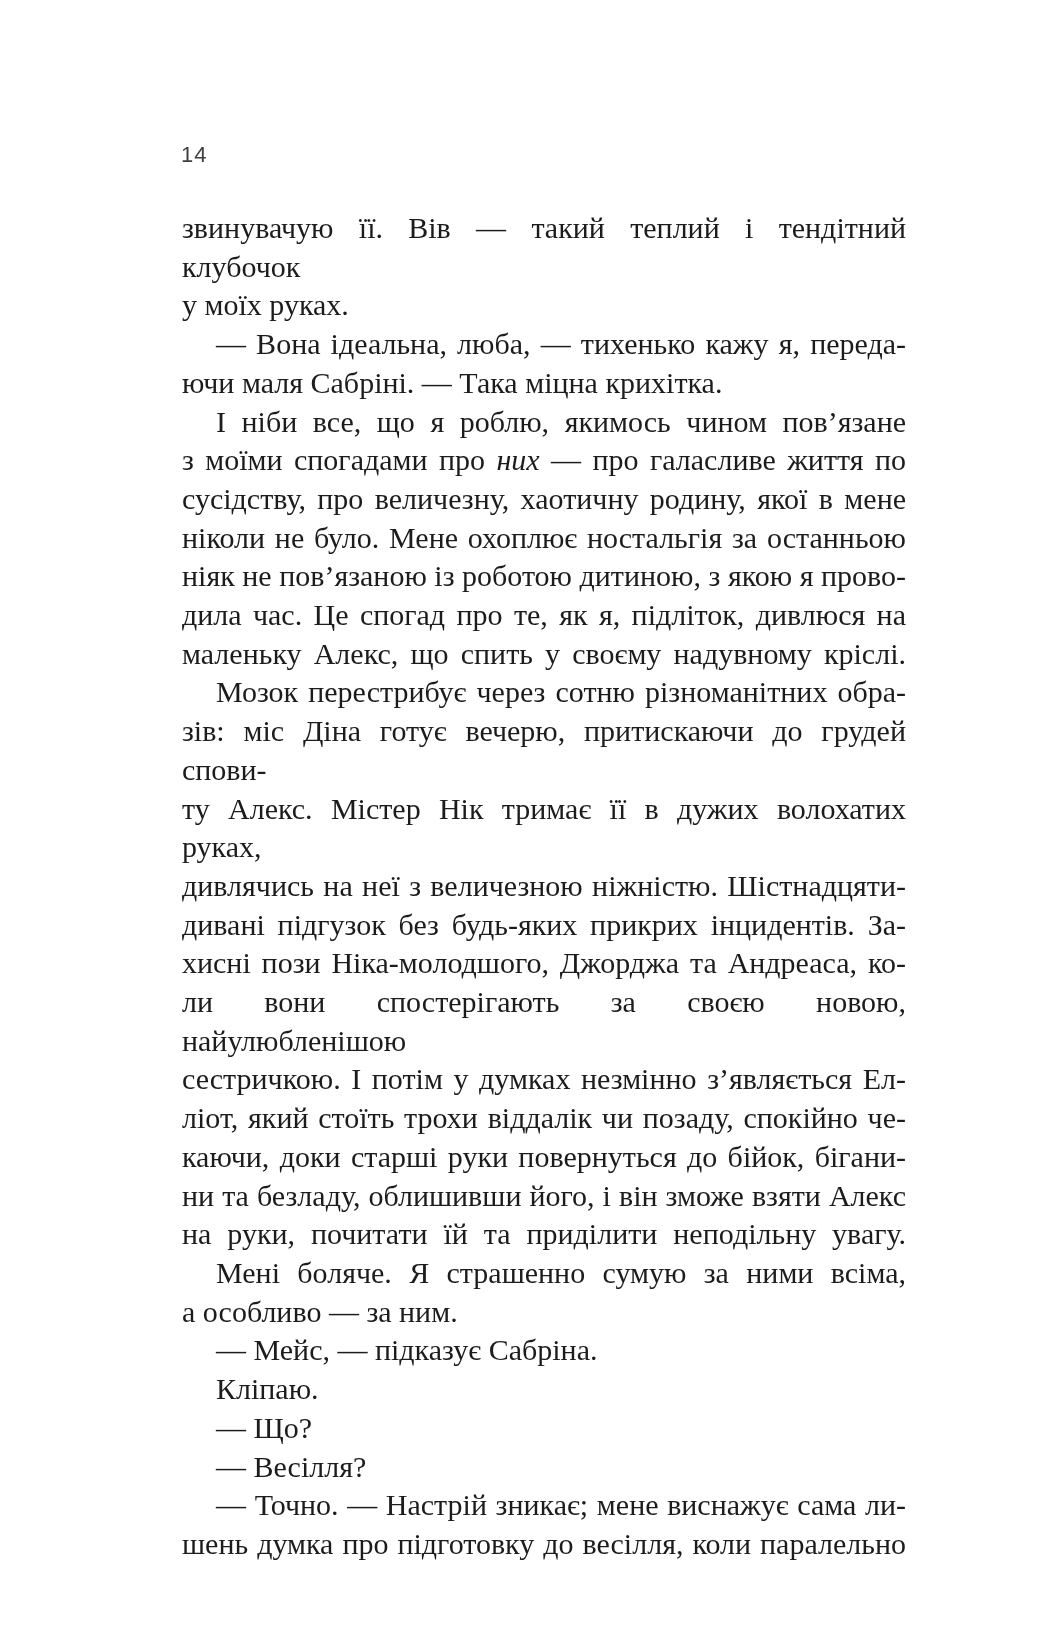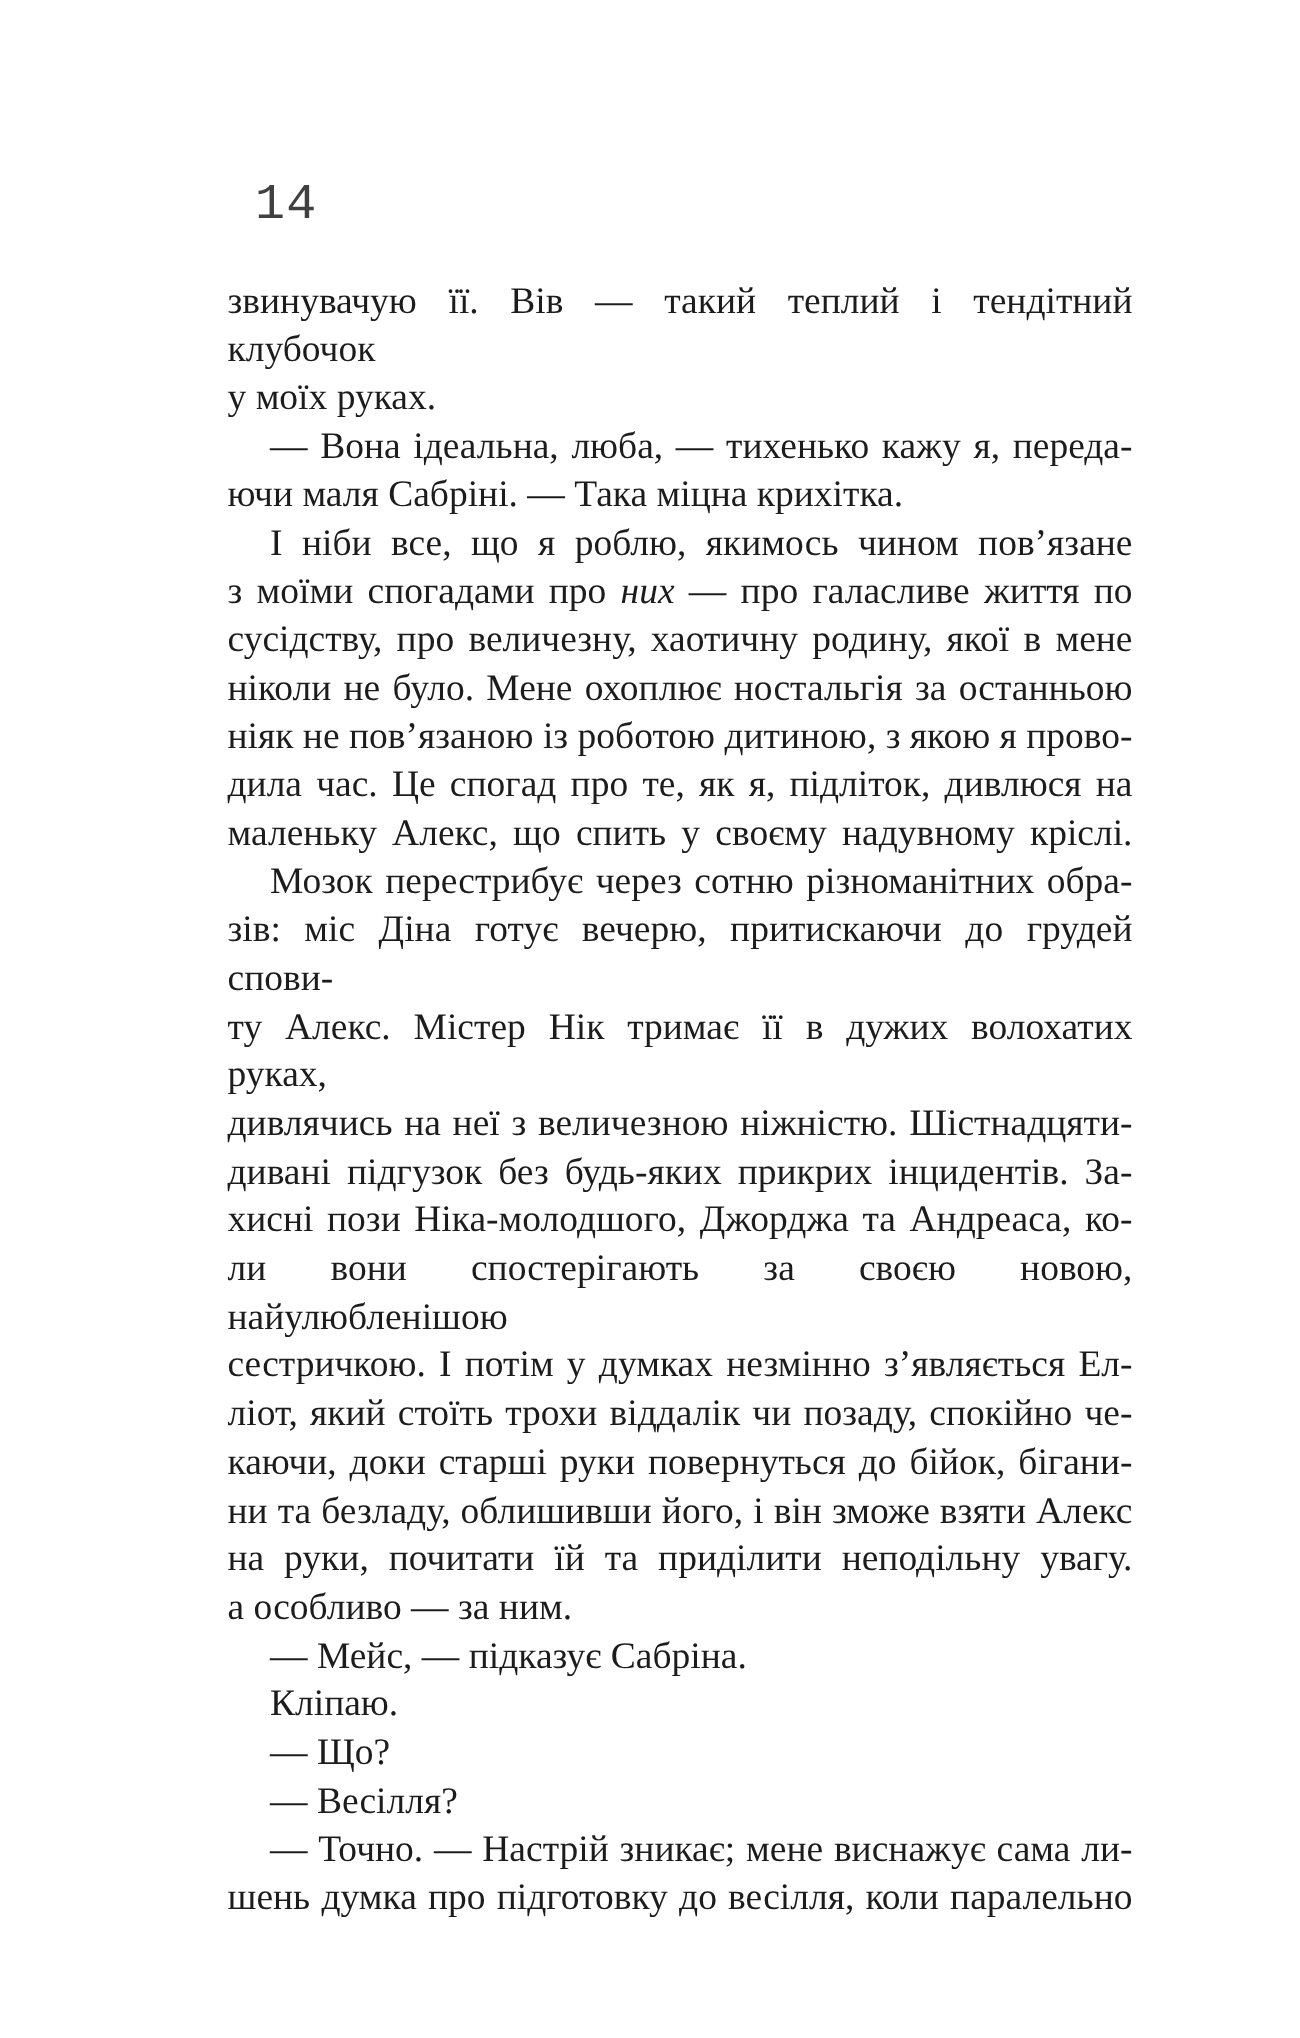--- a/index.html
+++ b/index.html
@@ -15,37 +15,35 @@
   .book-page {
     position: relative;
     width: 1040px;
     height: 1630px;
     background: #ffffff;
   }
   .page-number {
     position: absolute;
     left: 181px;
     top: 142px;
-    font-family: Liberation Mono, monospace;
-    font-size: 40px;
+    font-family: Liberation Sans, sans-serif;
+    font-size: 22px;
     font-weight: 400;
     letter-spacing: 1px;
     color: #404040;
-    margin-left: 23px;
   }
   .text-block {
     position: absolute;
     left: 182px;
     top: 209px;
     width: 724px;
     font-family: "Liberation Serif", "DejaVu Serif", serif;
     font-size: 30px;
     line-height: 38.7px;
     color: #1c1c1c;
-    margin-top: 13px;
   }
   .line {
     text-align: justify;
     text-align-last: justify;
   }
   .line.no-j {
     text-align: left;
     text-align-last: left;
   }
   .line.indent {
@@ -77,20 +75,21 @@
       <div class="line"><span>ту Алекс. Містер Нік тримає її в дужих волохатих руках,</span></div>
       <div class="line"><span>дивлячись на неї з величезною ніжністю. Шістнадцяти-</span></div>
       <div class="line"><span>дивані підгузок без будь-яких прикрих інцидентів. За-</span></div>
       <div class="line"><span>хисні пози Ніка-молодшого, Джорджа та Андреаса, ко-</span></div>
       <div class="line"><span>ли вони спостерігають за своєю новою, найулюбленішою</span></div>
       <div class="line"><span>сестричкою. І потім у думках незмінно з’являється Ел-</span></div>
       <div class="line"><span>ліот, який стоїть трохи віддалік чи позаду, спокійно че-</span></div>
       <div class="line"><span>каючи, доки старші руки повернуться до бійок, бігани-</span></div>
       <div class="line"><span>ни та безладу, облишивши його, і він зможе взяти Алекс</span></div>
       <div class="line"><span>на руки, почитати їй та приділити неподільну увагу.</span></div>
+      <div class="line indent"><span>Мені боляче. Я страшенно сумую за ними всіма,</span></div>
       <div class="line no-j"><span>а особливо — за ним.</span></div>
       <div class="line indent no-j"><span>— Мейс, — підказує Сабріна.</span></div>
       <div class="line indent no-j"><span>Кліпаю.</span></div>
       <div class="line indent no-j"><span>— Що?</span></div>
       <div class="line indent no-j"><span>— Весілля?</span></div>
       <div class="line indent"><span>— Точно. — Настрій зникає; мене виснажує сама ли-</span></div>
       <div class="line"><span>шень думка про підготовку до весілля, коли паралельно</span></div>
     </div>
 </div>
 

